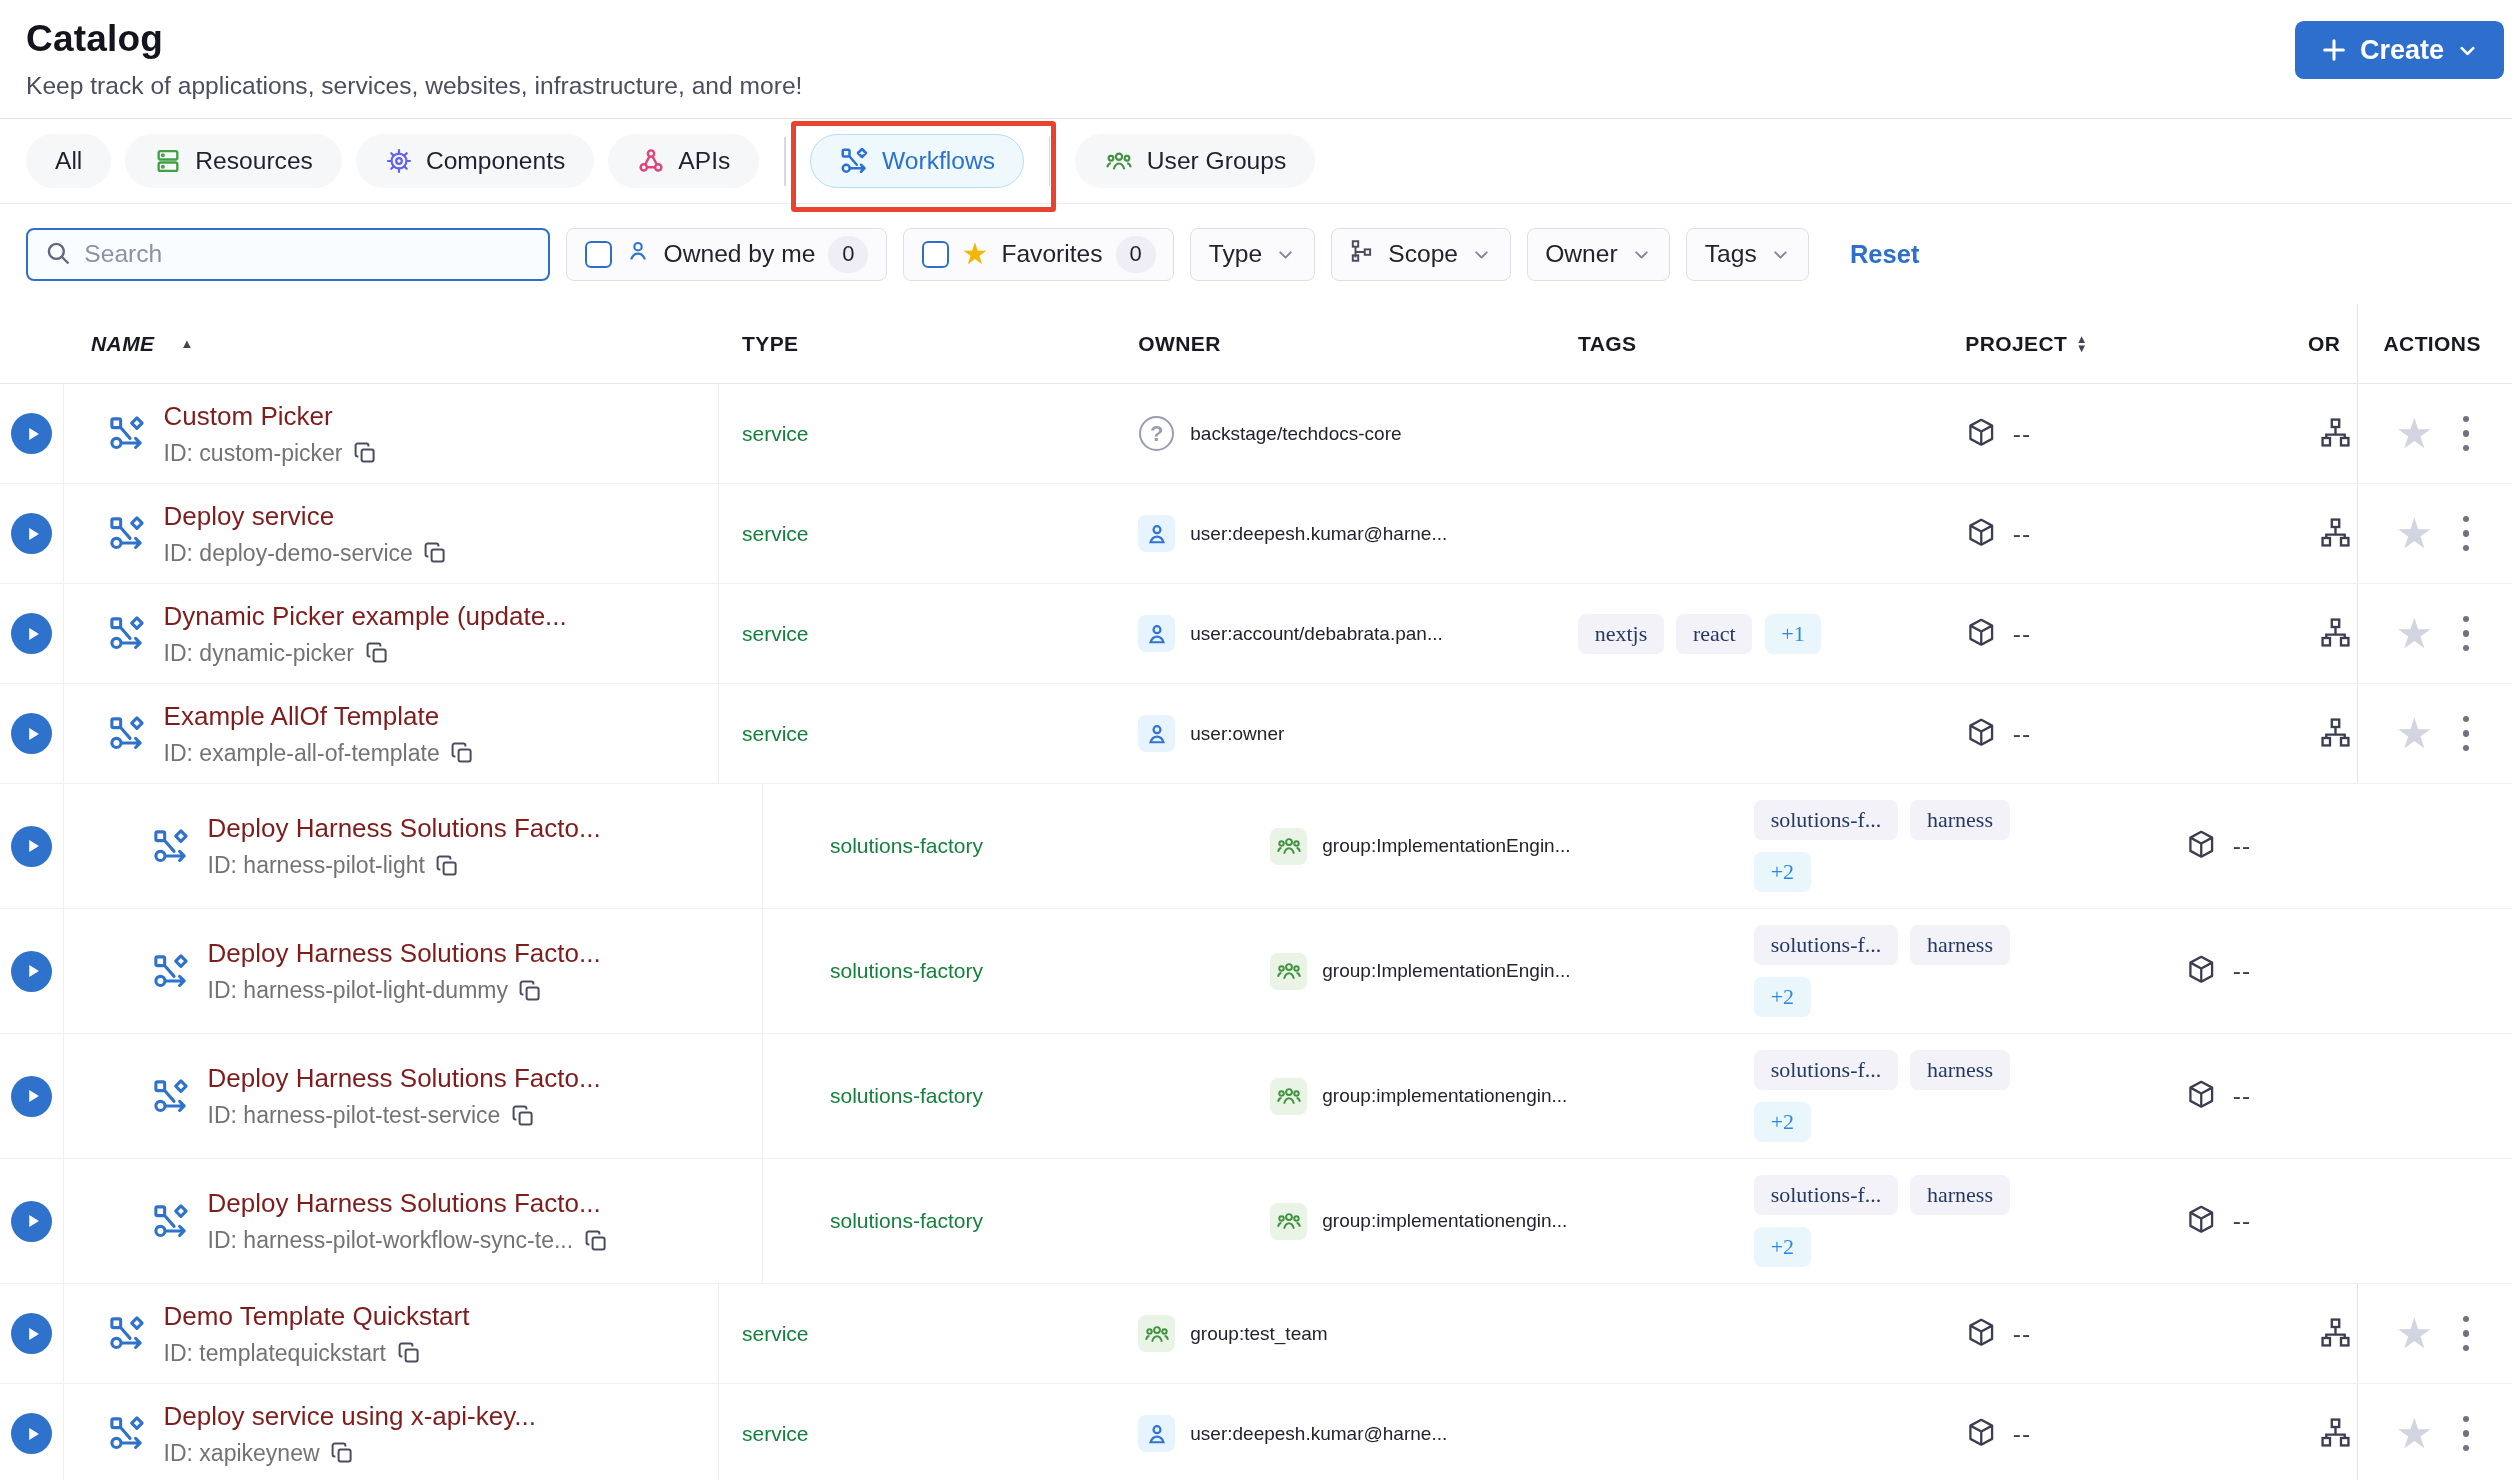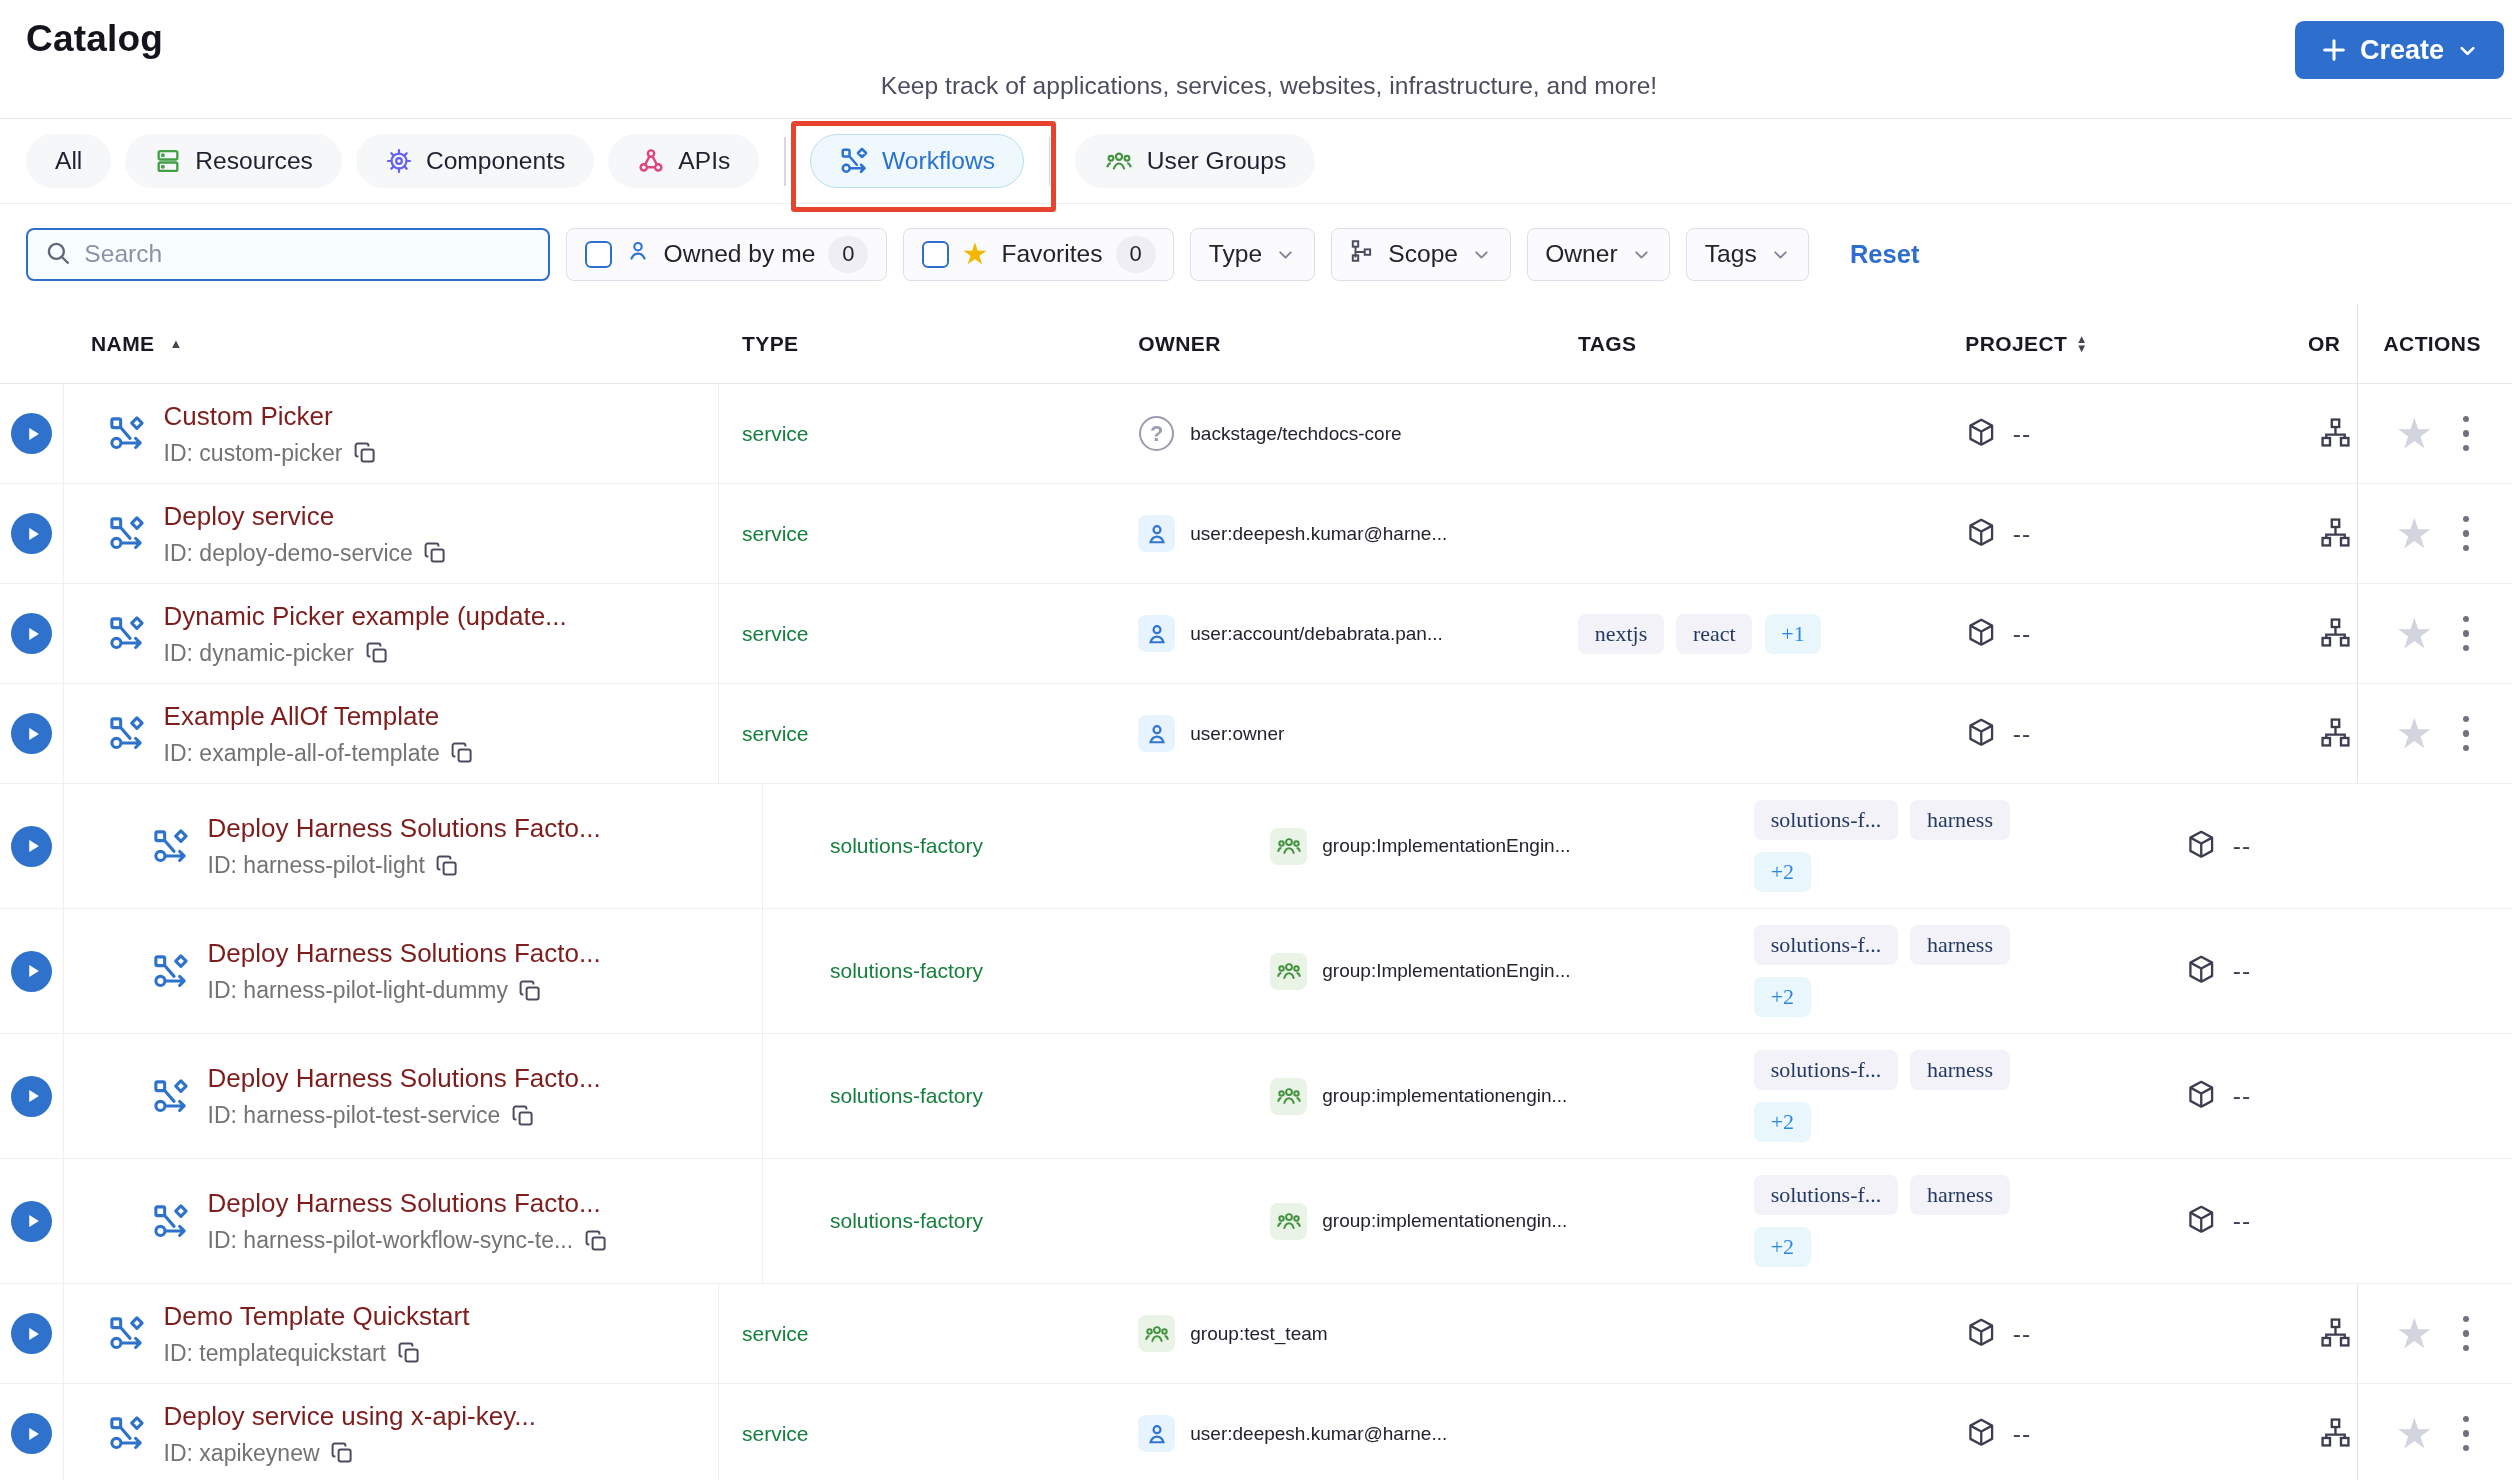--- a/index.html
+++ b/index.html
@@ -3,21 +3,21 @@
 <meta charset="utf-8">
 <style>
   * { margin:0; padding:0; box-sizing:border-box; }
   html,body { width:2512px; height:1481px; overflow:hidden; background:#fff;
     font-family:"Liberation Sans","DejaVu Sans",sans-serif; color:#1f2130; }
   .page { position:relative; width:2512px; height:1481px; }
 
   
   .hdr { height:119px; border-bottom:1.8px solid #e0e0ea; position:relative; padding:17.6px 0 0 26px; }
   .hdr-title { font-size:37px; font-weight:700; color:#14141d; letter-spacing:0.2px; }
-  .hdr-sub { font-size:24.6px; color:#4c4e5f; margin-top:12.3px;text-align:center; }
+  .hdr-sub { font-size:24.6px; color:#4c4e5f; margin-top:12.3px; }
   .create-btn { position:absolute; top:21px; right:8px; height:58px; padding:0 24.6px;
     background:#2e6fce; border:none; border-radius:8.8px; color:#fff; font-size:27px; font-weight:600;
     display:flex; align-items:center; gap:12.3px; cursor:pointer; font-family:inherit; }
   .create-btn svg { display:block; }
 
   
   .tabs-row { height:85px; display:flex; align-items:center; gap:14px; padding-left:26px;
     border-bottom:1.8px solid #ececf1; }
   .tab-pill { height:54px; border-radius:27px; background:#f6f7f9; border:1.8px solid transparent;
     display:flex; align-items:center; gap:13px; padding:0 28px; font-size:24.6px; color:#1f2130; cursor:pointer; }
@@ -43,21 +43,21 @@
   .fav-star { color:#f3b700; font-size:30px; line-height:1; }
   .dd-chevron { color:#83859c; display:flex; }
   .reset-link { font-size:25.5px; font-weight:600; color:#2e6fce; margin-left:24.6px; cursor:pointer; }
 
   
   .table { position:relative; }
   .tgrid { display:grid; grid-template-columns:64px 655px 407px 437px 390px 355px 49px 155px; }
   .thead { height:80px; border-bottom:1.8px solid #e7e7ee; }
   .thead .cell { display:flex; align-items:center; font-size:21px; font-weight:700; color:#191923;
     letter-spacing:0.4px; }
-  .h-name { padding-left:27px; gap:15px; }
+  .h-name { padding-left:27px; gap:26px;font-style:italic; }
   .h-type { padding-left:23px; }
   .h-owner { padding-left:12.3px; }
   .h-tags { padding-left:15px; }
   .h-project { padding-left:12.3px; gap:8.8px; }
   .h-org { overflow:hidden; white-space:nowrap; }
   .h-actions { padding-left:25.5px; background:#fff; border-left:1.8px solid #e3e3ea; }
   .sort-asc { font-size:13px; color:#434553; line-height:1; }
   .sort-both { display:flex; flex-direction:column; font-size:11.4px; color:#434553; line-height:.75; }
 
   .trow { min-height:100px; border-bottom:1.8px solid #efeff3; }

